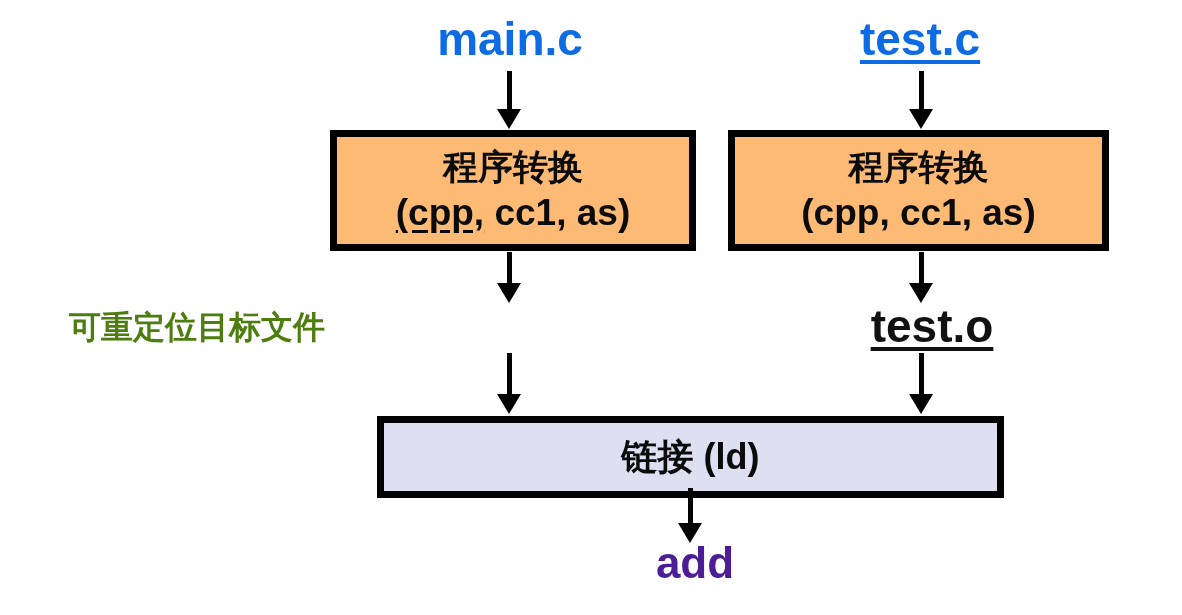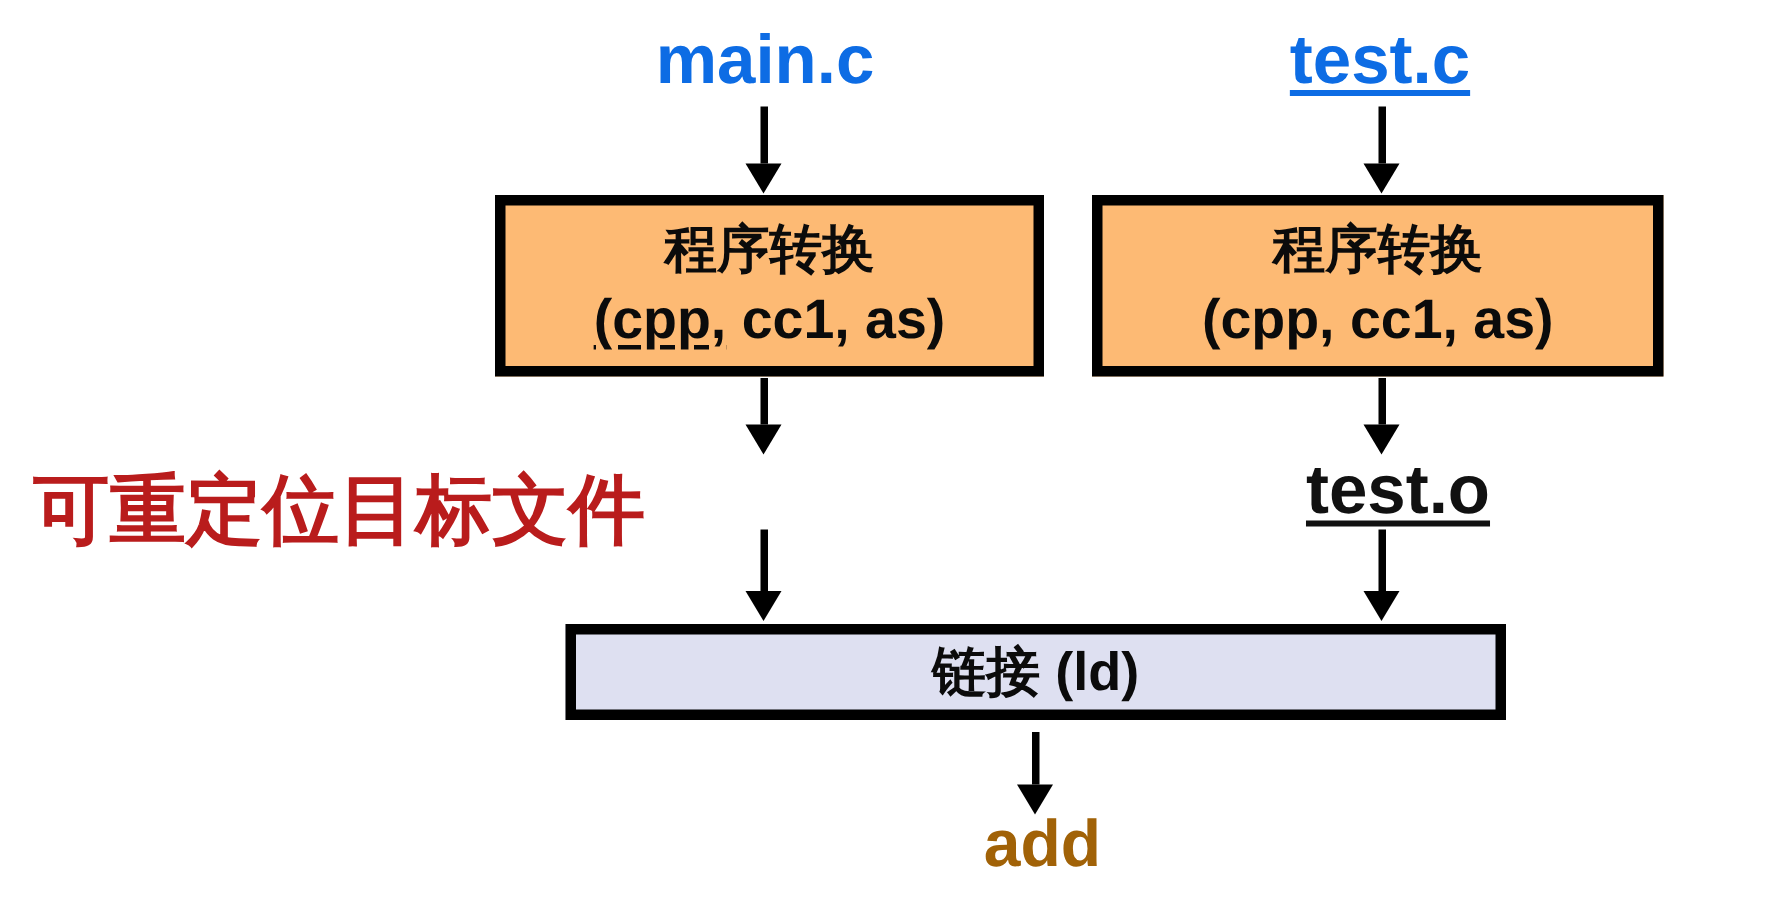--- a/index.html
+++ b/index.html
@@ -23,22 +23,23 @@
   }
   .squiggle{
     text-decoration-line:underline;
     text-decoration-style:wavy;
     text-decoration-color:#e8311a;
     text-decoration-thickness:1.5px;
     text-underline-offset:5px;
     text-decoration:underline;
   }
   .purple-label{
-    color:#b91c1c;
-    font-size:51px;
+    color:#4d7c0f;
+    font-size:32px;
+    margin-left:47px;
   }
   .proc-box{
     position:absolute;
     background:#fdba74;
     border:7px solid #000000;
     box-sizing:border-box;
     display:flex;flex-direction:column;
     align-items:center;justify-content:center;
     color:#0b0b0b;font-weight:bold;text-align:center;
   }
@@ -56,21 +57,21 @@
     position:absolute;width:24px;
     display:flex;flex-direction:column;align-items:center;
   }
   .arrow .stem{width:5px;flex:1;background:#000000;}
   .arrow .head{
     width:0;height:0;
     border-left:12px solid transparent;
     border-right:12px solid transparent;
     border-top:20px solid #000000;
   }
-  .out-label{color:#a16207;font-size:44px;text-align:center;}
+  .out-label{color:#4c1d95;font-size:44px;text-align:center;}
 </style>
 </head>
 <body>
 
 <div class="canvas">
 
   <div class="lbl file-label" style="left:390px;top:12px;width:240px;">main.c</div>
   <div class="lbl file-label squiggle" style="left:800px;top:12px;width:240px;">test.c</div>
 
   <div class="arrow" style="left:497px;top:71px;height:58px;">
@@ -106,21 +107,21 @@
 
   <div class="arrow" style="left:497px;top:353px;height:61px;">
     <div class="stem"></div>
       <div class="head"></div>
   </div>
   <div class="arrow" style="left:909px;top:353px;height:61px;">
     <div class="stem"></div>
       <div class="head"></div>
   </div>
 
-  <div class="link-box" style="left:377px;top:416px;width:627px;height:64px;">
+  <div class="link-box" style="left:377px;top:416px;width:627px;height:82px;">
     <span>链接 (ld)</span>
   </div>
 
   <div class="arrow" style="left:678px;top:488px;height:55px;">
     <div class="stem"></div>
       <div class="head"></div>
   </div>
 
   <div class="lbl out-label" style="left:640px;top:538px;width:110px;">add</div>
 

